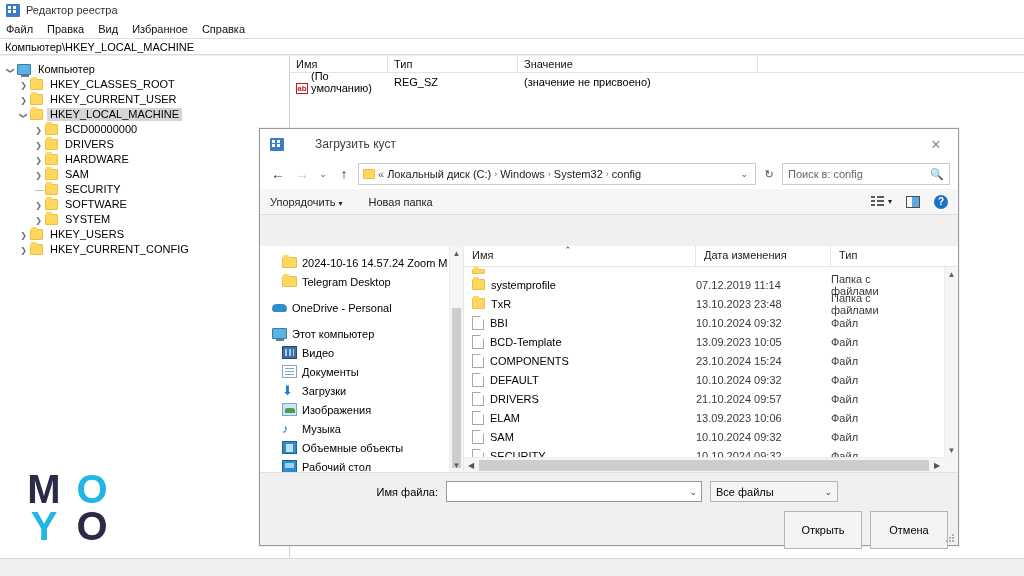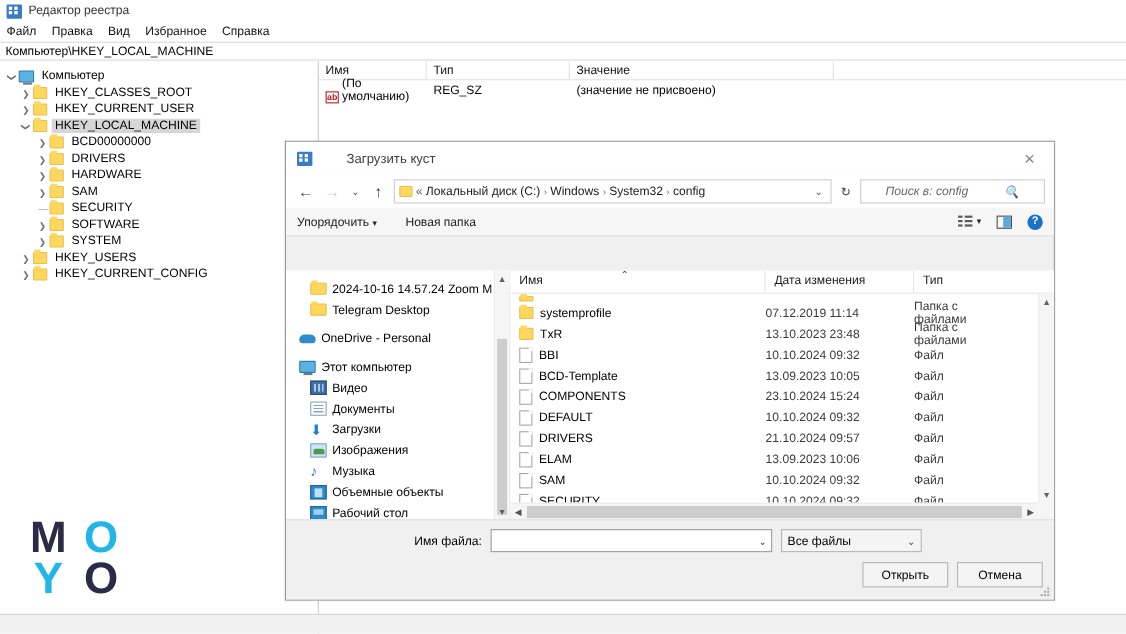--- a/index.html
+++ b/index.html
@@ -101,21 +101,21 @@
   .crumbbar { flex:1; height:22px; border:1px solid #cccccc; background:#ffffff;
               display:flex; align-items:center; padding:0 4px; gap:3px; font-size:11px; }
   .crumb-folder { width:12px;height:10px;background:#ffd75e;border:1px solid #e8c14a;border-radius:1px;}
   .crumb-sep { color:#6a6a6a; font-size:9px; }
   .crumb-item { color:#1b1b1b; }
   .crumb-pre { color:#5a5a5a; }
   .crumb-caret { margin-left:auto; color:#555; font-size:9px; padding-right:3px; }
   .refreshbtn { width:18px; height:22px; display:flex; align-items:center; justify-content:center;
                 font-size:11px; color:#444; }
   .searchbox { width:168px; height:22px; border:1px solid #cccccc; background:#ffffff;
-               display:flex; align-items:center; padding:0 22px; font-size:11px; color:#666;font-style:italic; }
+               display:flex; align-items:center; padding:0 5px; font-size:11px; color:#666; }
   .search-ico { margin-left:auto; color:#555; font-size:11px; }
   .dlg-toolbar { height:26px; background:#f6f6f6; border-bottom:1px solid #e0e0e0;
                  display:flex; align-items:center; padding:0 10px; gap:26px; font-size:11px; color:#222; }
   .tb-right { margin-left:auto; display:flex; align-items:center; gap:14px; }
   .ic-viewlist { width:13px;height:11px;display:inline-block;position:relative; }
   .ic-viewlist::before{content:"";position:absolute;left:0;top:0;width:4px;height:11px;
       background:linear-gradient(#5a5a5a,#5a5a5a) 0 0/4px 2px no-repeat,
                  linear-gradient(#5a5a5a,#5a5a5a) 0 4px/4px 2px no-repeat,
                  linear-gradient(#5a5a5a,#5a5a5a) 0 8px/4px 2px no-repeat;}
   .ic-viewlist::after{content:"";position:absolute;left:6px;top:0;width:7px;height:11px;
@@ -193,21 +193,21 @@
                 border-top:1px solid #e0e0e0; }
   .bl-row { display:flex; align-items:center; padding:8px 10px 0 10px; gap:8px; }
   .bl-label { width:168px; text-align:right; font-size:11px; }
   .fname-input { width:256px; height:21px; border:1px solid #999999; background:#ffffff;
                  display:flex; align-items:center; padding:0 4px; font-size:11px; }
   .fname-caret { margin-left:auto; font-size:9px; color:#444; }
   .type-select { width:128px; height:21px; border:1px solid #b4b4b4; background:#f4f4f4;
                  display:flex; align-items:center; padding:0 5px; font-size:11px; }
   .type-caret { margin-left:auto; font-size:9px; color:#444; }
   .btn-row { display:flex; justify-content:flex-end; gap:8px; padding:9px 10px 0 0; }
-  .btn { width:78px; height:23px; border:1px solid #b4b4b4; background:#f4f4f4;
+  .btn { width:78px; height:38px; border:1px solid #b4b4b4; background:#f4f4f4;
          display:flex; align-items:center; justify-content:center; font-size:11px; }
   .grip { position:absolute; right:3px; bottom:2px; width:9px; height:9px;
      background:
        linear-gradient(#b0b0b0,#b0b0b0) 6px 0/2px 2px no-repeat,
        linear-gradient(#b0b0b0,#b0b0b0) 3px 3px/2px 2px no-repeat,
        linear-gradient(#b0b0b0,#b0b0b0) 6px 3px/2px 2px no-repeat,
        linear-gradient(#b0b0b0,#b0b0b0) 0 6px/2px 2px no-repeat,
        linear-gradient(#b0b0b0,#b0b0b0) 3px 6px/2px 2px no-repeat,
        linear-gradient(#b0b0b0,#b0b0b0) 6px 6px/2px 2px no-repeat;}
   .bottom-strip { position:absolute; left:0; right:0; bottom:0; height:18px; background:#f0f0f0;

